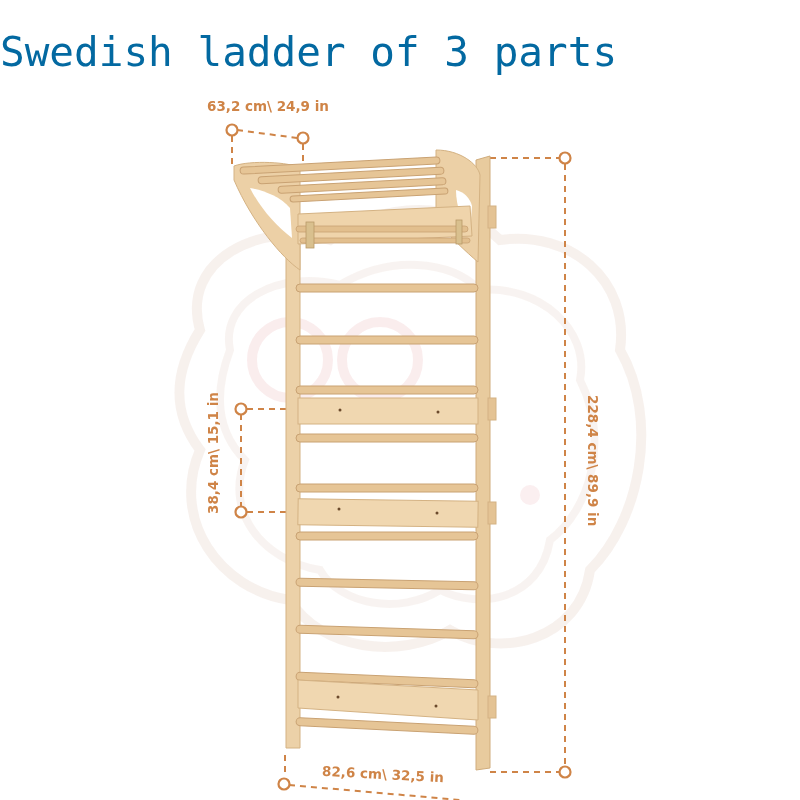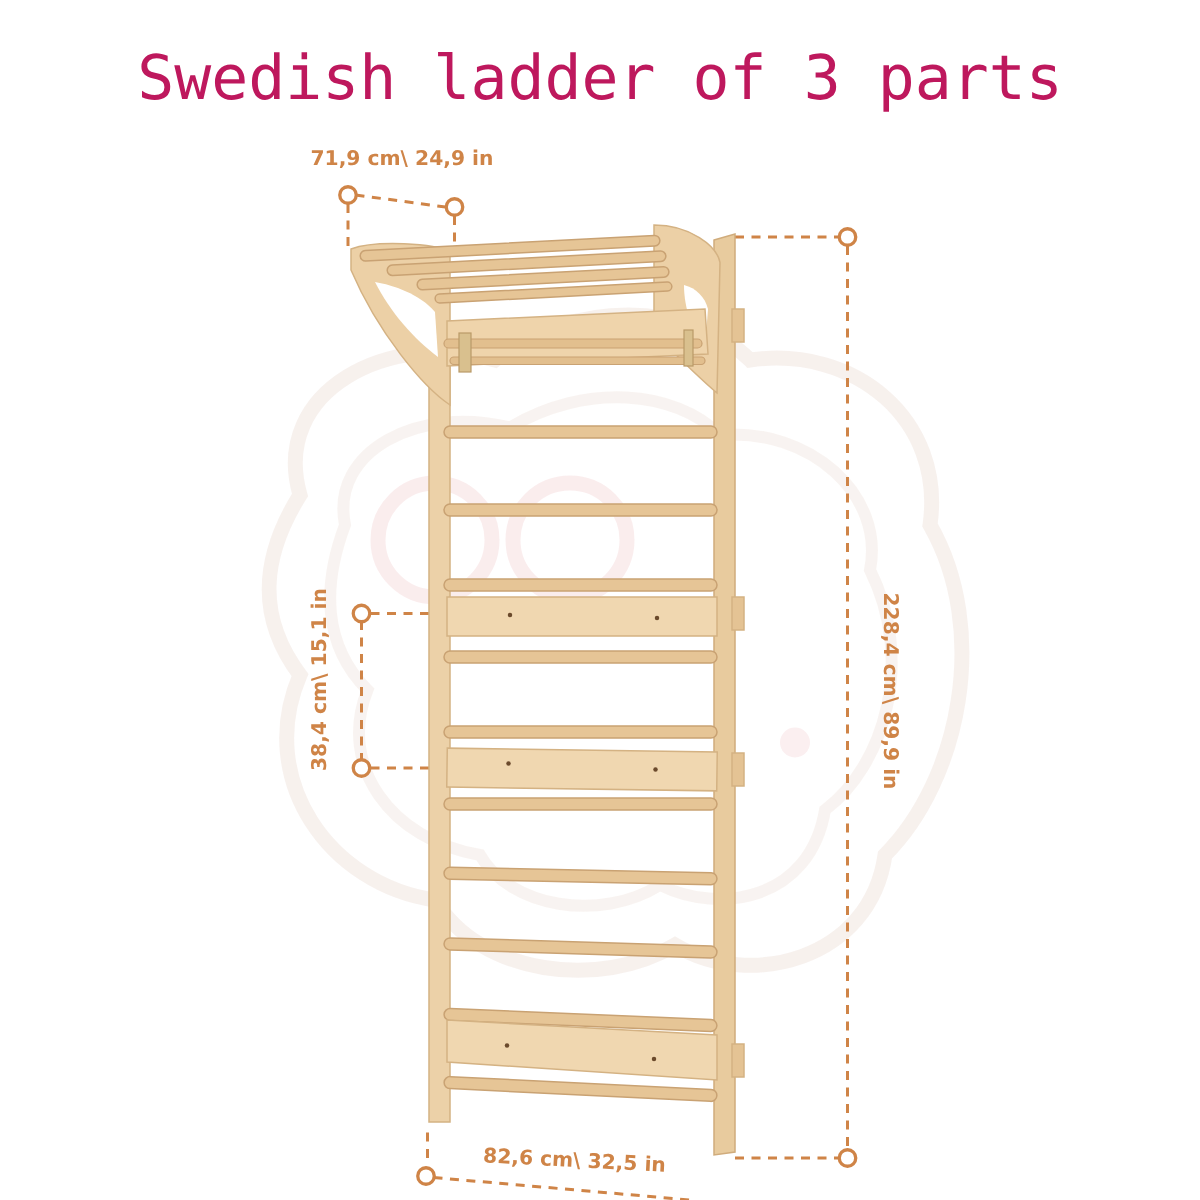--- a/index.html
+++ b/index.html
@@ -1,17 +1,17 @@
 <!DOCTYPE html>
 <html><head>
   <meta charset="utf-8">
   <style>
     html, body { margin: 0; padding: 0; }
     body { width: 800px; height: 800px; background: #ffffff; position: relative; overflow: hidden; font-family: "DejaVu Sans", sans-serif; }
-    .title { position: absolute; left: 0; top: 28px; width: 800px; text-align: center; font-family: "DejaVu Sans Mono", monospace; font-size: 41px; color: #be185d; letter-spacing: 0px; }
+    .title { position: absolute; left: 0; top: 28px; width: 800px; font-family: "DejaVu Sans Mono", monospace; font-size: 41px; color: #0369a1; letter-spacing: 0px; }
     .dim-label { position: absolute; color: #cf8447; font-weight: bold; font-size: 13.5px; white-space: nowrap; font-family: "DejaVu Sans", sans-serif; }
     .lbl-top { left: 207px; top: 98px; }
     .lbl-left { left: 163px; top: 456px; transform: rotate(-90deg); transform-origin: center; width: 100px; text-align: center; }
     .lbl-right { left: 533px; top: 447px; transform: rotate(90deg); transform-origin: center; width: 120px; text-align: center; }
     .lbl-bottom { left: 322px; top: 766px; transform: rotate(3deg); }
     svg.art { position: absolute; left: 0; top: 0; }
   </style>
 </head>
 <body>
 
@@ -102,16 +102,16 @@
       <rect x="290" y="192" width="158" height="6" rx="3" transform="rotate(-3 369 195)"></rect>
     </g>
     <polygon points="298,214 470,206 472,236 298,244" fill="#efd4ab" stroke="#d4b283" stroke-width="1"></polygon>
     <rect x="296" y="226" width="172" height="6" rx="3" fill="#e2bf8e" stroke="#c9a273" stroke-width="0.8"></rect>
     <rect x="300" y="238" width="170" height="5" rx="2.5" fill="#e2bf8e" stroke="#c9a273" stroke-width="0.8"></rect>
     <rect x="306" y="222" width="8" height="26" fill="#d9c08e" stroke="#b99a68" stroke-width="0.8"></rect>
     <rect x="456" y="220" width="6" height="24" fill="#d9c08e" stroke="#b99a68" stroke-width="0.8"></rect>
   </g>
 </svg>
 
-<div class="dim-label lbl-top">71,9 cm\ 24,9 in</div>
+<div class="dim-label lbl-top">63,2 cm\ 24,9 in</div>
 <div class="dim-label lbl-left">38,4 cm\ 15,1 in</div>
 <div class="dim-label lbl-right">228,4 cm\ 89,9 in</div>
 <div class="dim-label lbl-bottom">82,6 cm\ 32,5 in</div>
 
 </body></html>

